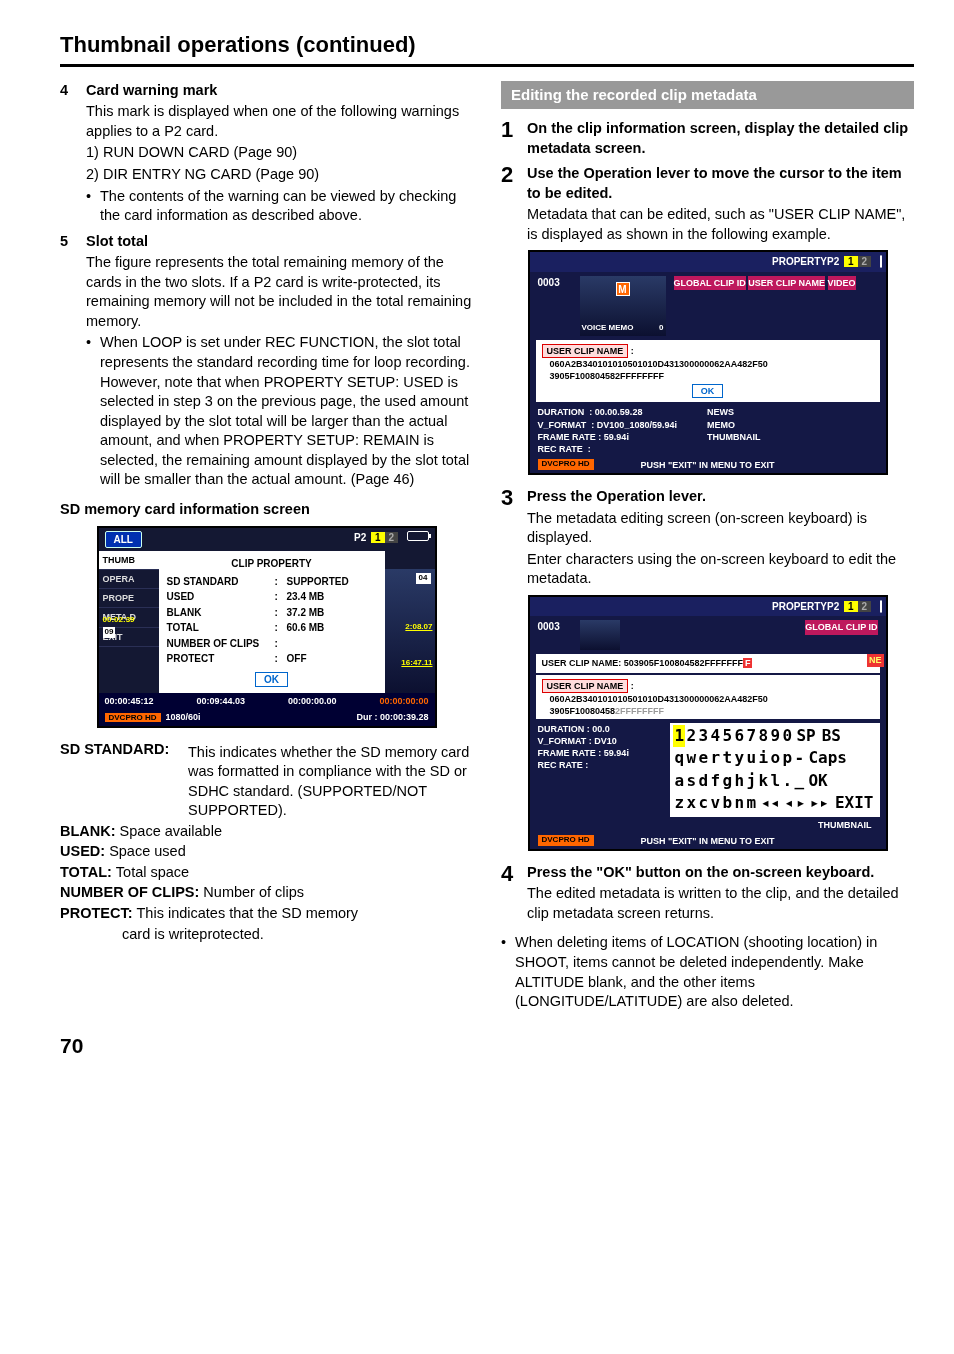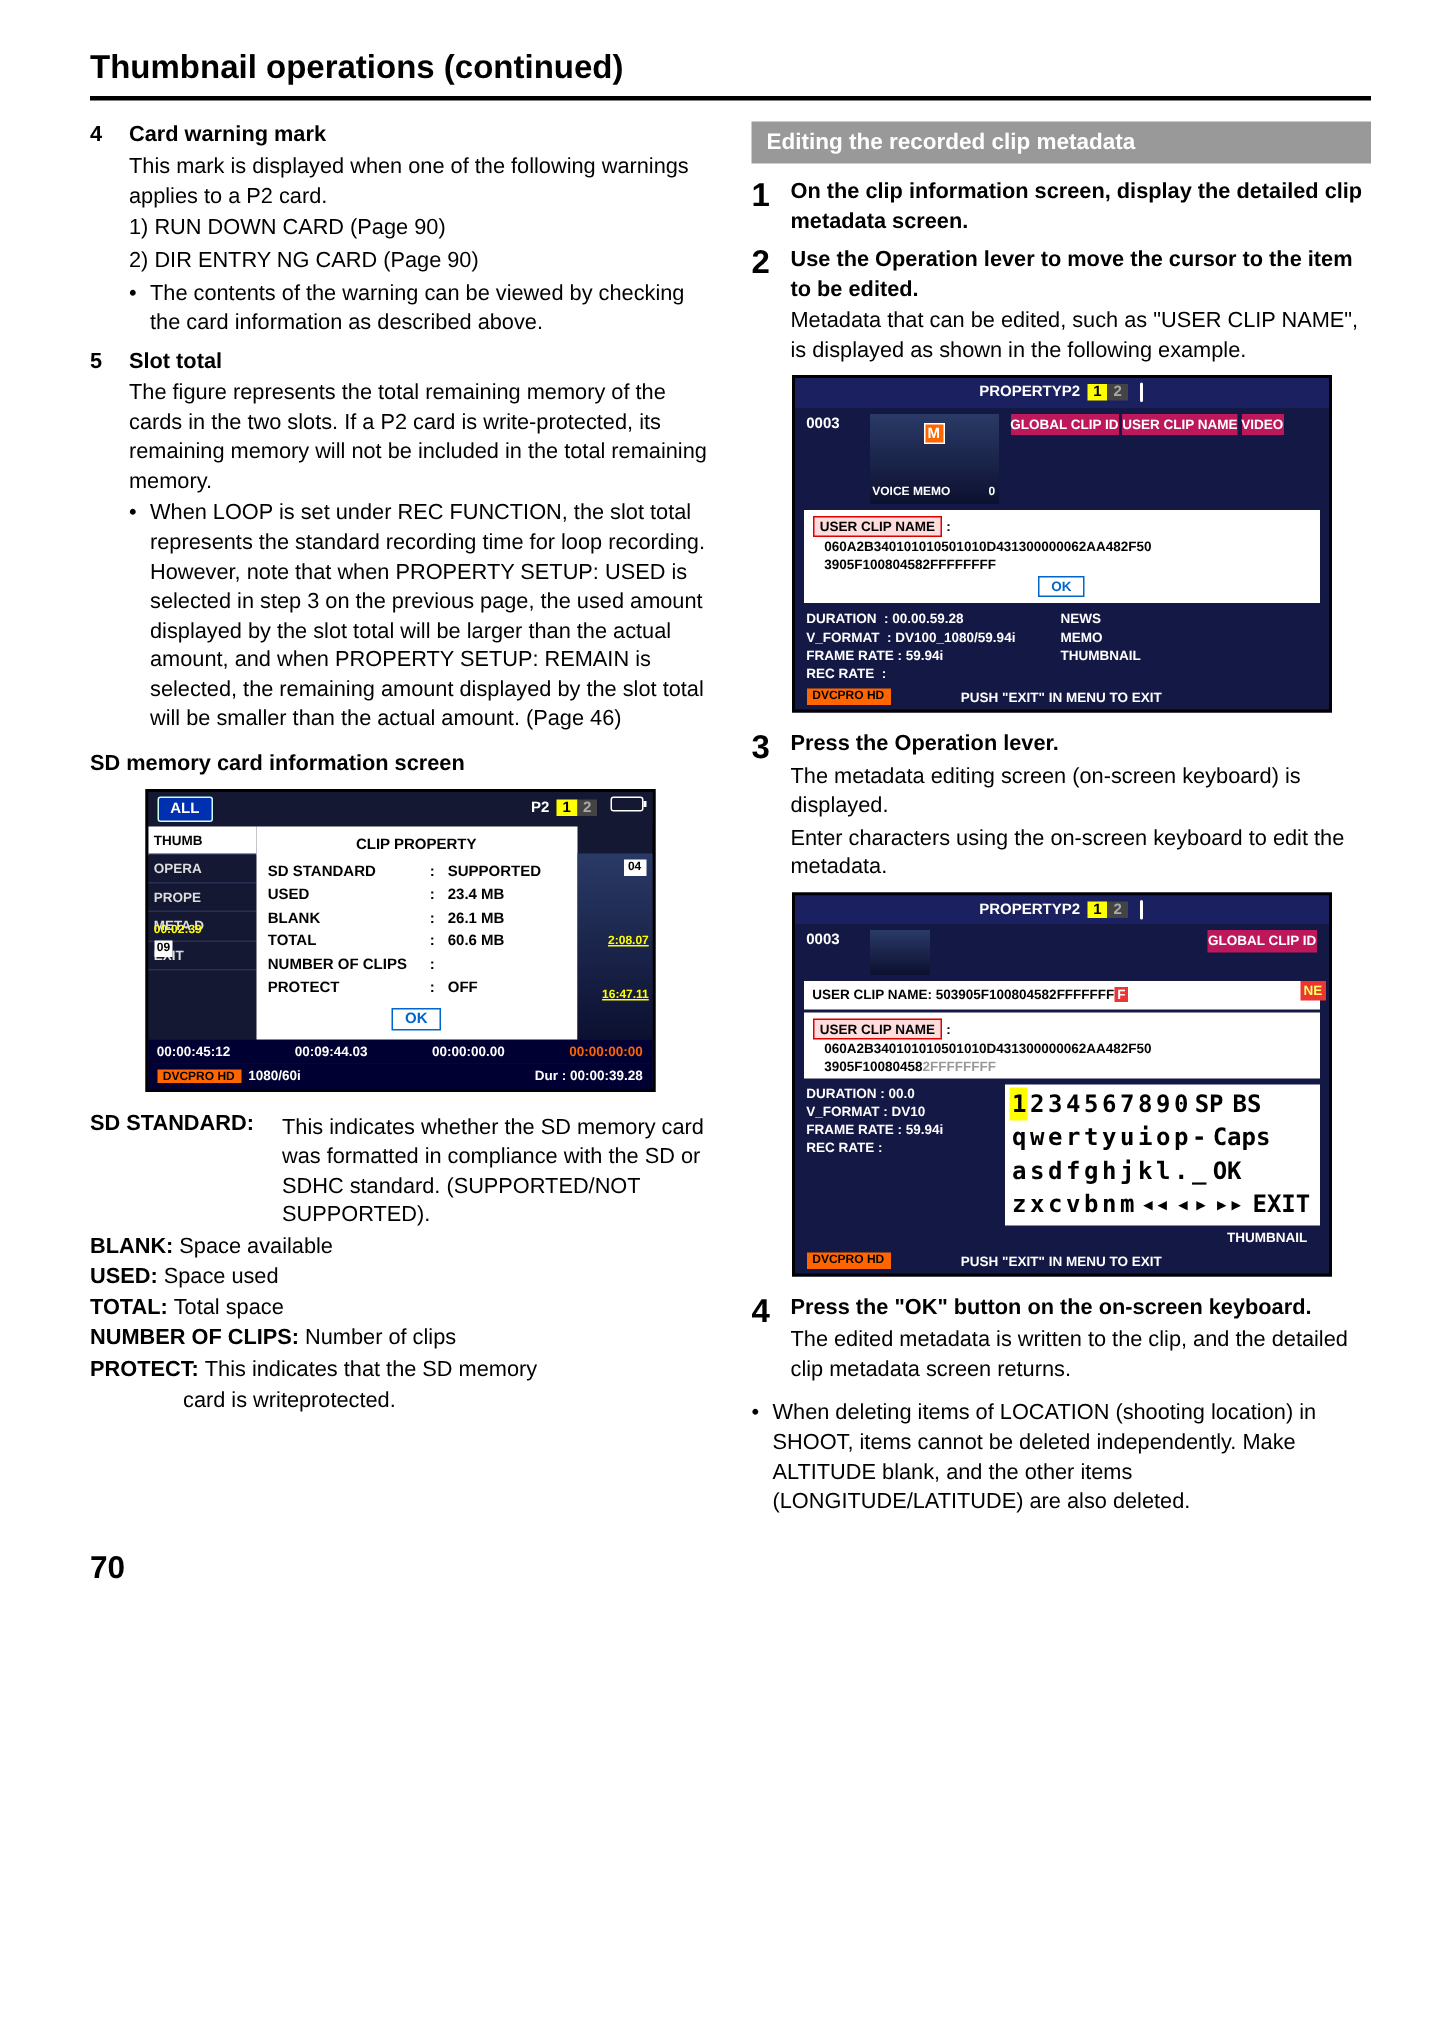--- a/index.html
+++ b/index.html
@@ -44,21 +44,21 @@
     width: 340px; margin: 4px auto 12px auto;
     background: #141833; border: 2px solid #000; color: #fff;
     font-family: Arial, sans-serif; font-size: 10px;
   }
   .shot1 .topbar { display: flex; justify-content: space-between; padding: 3px 6px; background: #141833; }
   .shot1 .all { background: #0030b0; color: #fff; font-weight: bold; padding: 1px 8px; border-radius: 2px; border: 1px solid #cfe; }
   .shot1 .p2slot { font-weight: bold; color: #fff; }
   .shot1 .p2slot .one { background: #ff0; color: #000; padding: 0 4px; margin-left: 2px; }
   .shot1 .p2slot .two { background: #444; color: #aaa; padding: 0 4px; }
   .shot1 .body { display: flex; position: relative; }
-  .shot1 .tabs { width: 72px; background: #141833; }
+  .shot1 .tabs { width: 60px; background: #141833; }
   .shot1 .tabs div { padding: 3px 4px; border-bottom: 1px solid #2a2f55; font-size: 9px; font-weight: bold; color: #ddd; }
   .shot1 .tabs .sel { background: #fff; color: #000; }
   .shot1 .panel {
     flex: 1; background: #ffffff; color: #000; padding: 6px 8px;
     font-family: Arial; font-weight: bold; font-size: 10px;
   }
   .shot1 .panel .hdr { text-align: center; margin-bottom: 4px; }
   .shot1 .prow { display: flex; margin: 2px 0; }
   .shot1 .prow .k { width: 108px; }
   .shot1 .prow .c { width: 12px; }
@@ -75,21 +75,21 @@
   .shot1 .dvcpro { background: #f60; color: #000; padding: 0 4px; font-size: 8px; font-weight: bold; }
   .shot1 .batt { width: 22px; height: 10px; border: 1px solid #fff; border-radius: 2px; display: inline-block; position: relative; }
   .shot1 .batt::after { content:""; position:absolute; right:-3px; top:2px; width:2px; height:4px; background:#fff; }
 
   
   .shot2 {
     width: 360px; margin: 6px auto 12px auto;
     background: #141845; border: 2px solid #000; color: #fff;
     font-family: Arial, sans-serif; font-size: 10px; position: relative;
   }
-  .shot2 .topbar { display: flex; justify-content: center; align-items: center; padding: 3px 4px; background: #1a2060; }
+  .shot2 .topbar { display: flex; justify-content: flex-end; align-items: center; padding: 3px 4px; background: #1a2060; }
   .shot2 .prop { color: #fff; font-weight: bold; }
   .shot2 .p2slot { font-weight: bold; color: #fff; }
   .shot2 .p2slot .one { background: #ff0; color: #000; padding: 0 4px; margin-left: 2px; }
   .shot2 .p2slot .two { background: #444; color: #aaa; padding: 0 4px; }
   .shot2 .batt { width: 22px; height: 10px; border: 1px solid #fff; border-radius: 2px; }
   .shot2 .uprow { display: flex; padding: 4px 8px 2px 8px; gap: 8px; }
   .shot2 .cid { font-weight: bold; width: 34px; }
   .shot2 .thumb { width: 86px; height: 60px; background: linear-gradient(#2a3a66,#0c1030); position: relative; }
   .shot2 .thumb .m { position: absolute; top: 6px; left: 50%; transform: translateX(-50%); background: #f60; color:#fff; width:14px; height:14px; text-align:center; font-weight:bold; border:1px solid #fff; font-size:10px; }
   .shot2 .thumb .vm { position:absolute; bottom:2px; left:2px; right:2px; display:flex; justify-content:space-between; font-size:8px; font-weight:bold; }
@@ -188,21 +188,21 @@
               <span>SUPPORTED</span>
             </div>
           <div class="prow">
               <span class="k">USED</span>
               <span class="c">:</span>
               <span>23.4 MB</span>
             </div>
           <div class="prow">
               <span class="k">BLANK</span>
               <span class="c">:</span>
-              <span>26.1 MB</span>
+              <span>37.2 MB</span>
             </div>
           <div class="prow">
               <span class="k">TOTAL</span>
               <span class="c">:</span>
               <span>60.6 MB</span>
             </div>
           <div class="prow">
               <span class="k">NUMBER OF CLIPS</span>
               <span class="c">:</span>
               <span></span>

